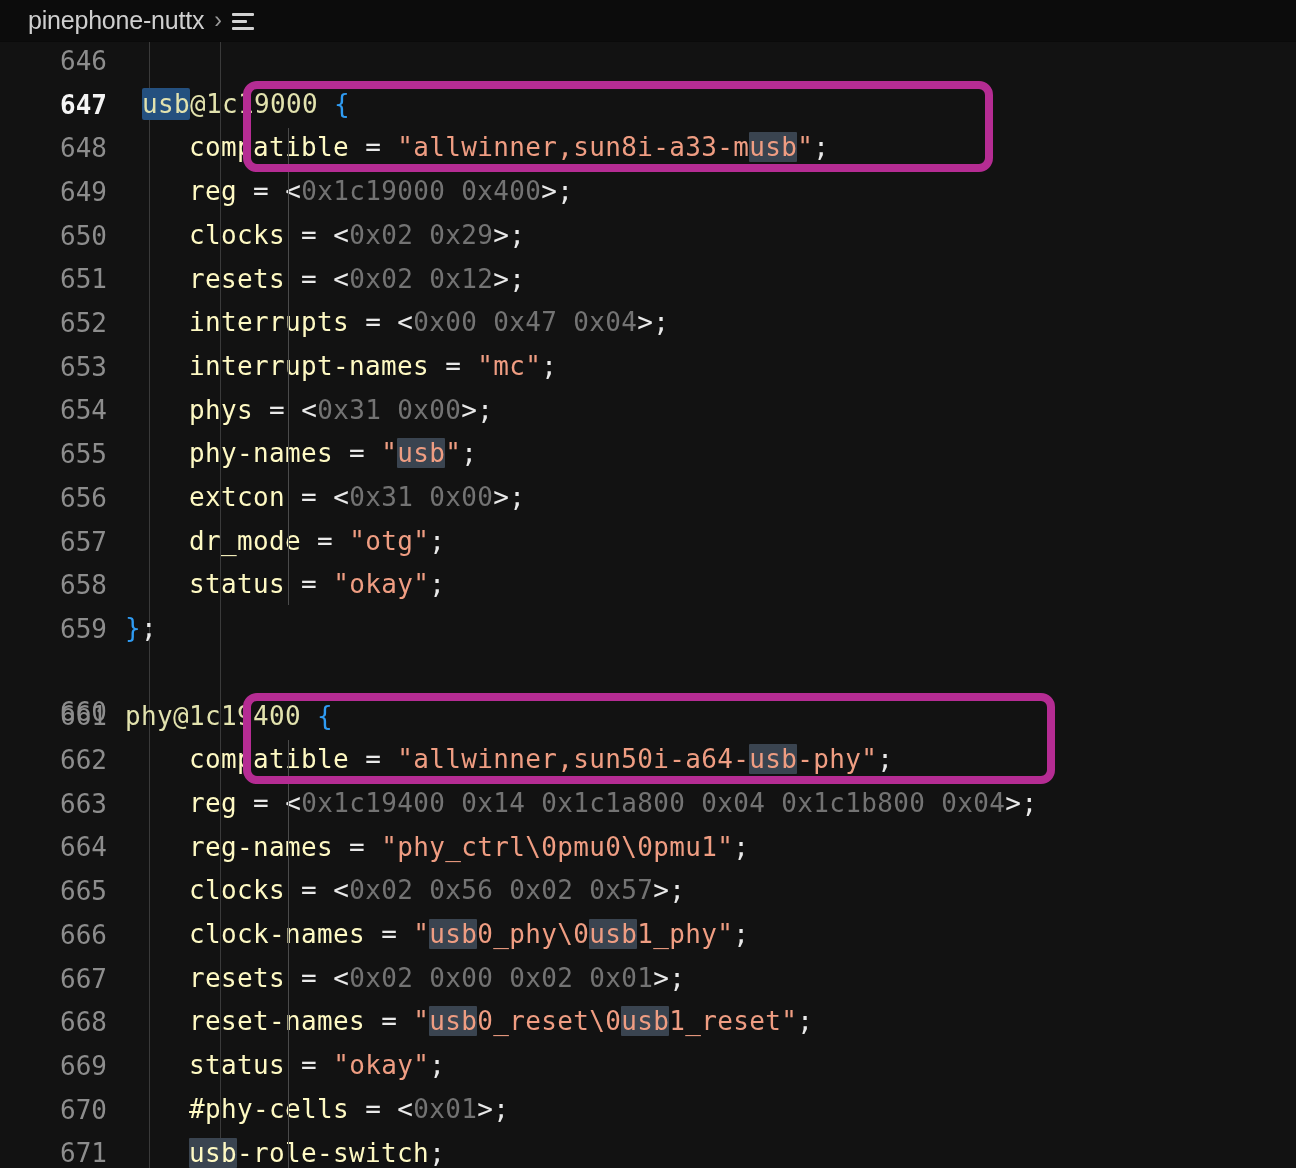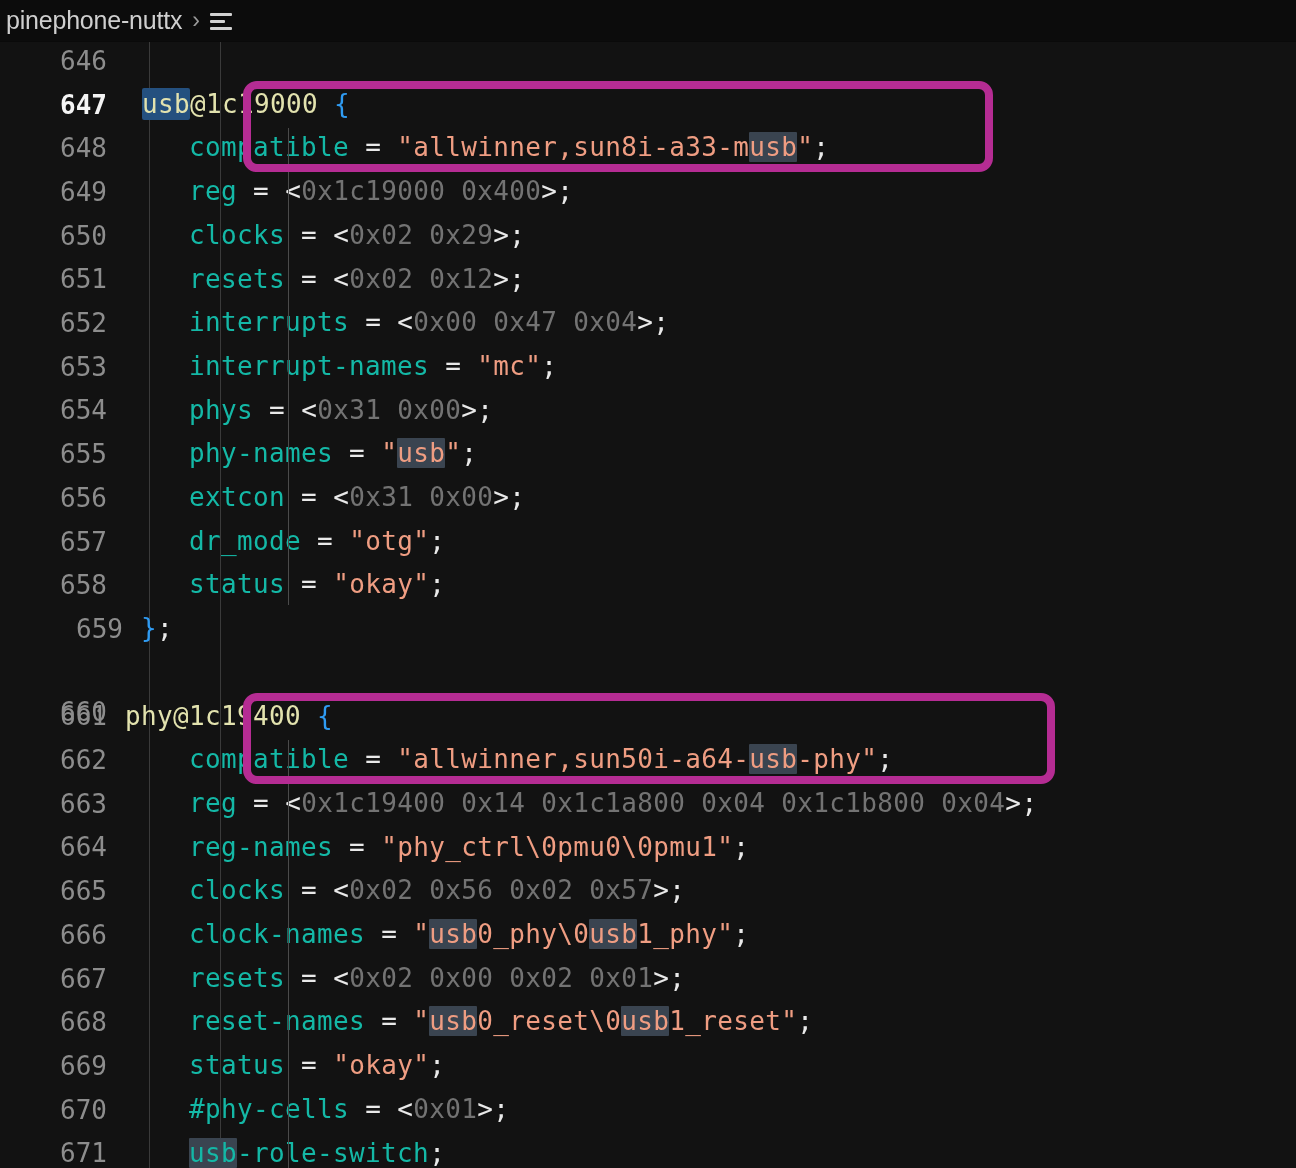--- a/index.html
+++ b/index.html
@@ -15,21 +15,21 @@
   }
 
   
   #breadcrumb-bar {
     position: absolute;
     top: 0; left: 0;
     width: 1296px; height: 42px;
     background: #0c0c0c;
     display: flex;
     align-items: center;
-    padding-left: 6px;
+    padding-left: 28px;
     border-bottom: 1px solid #0a0a0a;
   }
   .crumb {
     font-family: "Liberation Sans", "DejaVu Sans", sans-serif;
     font-size: 25px;
     color: #cfcfcf;
     letter-spacing: -0.2px;
     white-space: nowrap;
   }
   .crumb-sep {
@@ -109,21 +109,21 @@
   .code-text {
     font-size: 26px;
     line-height: 43.7px;
     letter-spacing: 0.35px;
     color: #e8e8e8;
     white-space: pre;
     font-family: "DejaVu Sans Mono", "Liberation Mono", monospace;
   }
 
   
-  .t-plain  { color: #14b8a6; }
+  .t-plain  { color: #fef9c3; }
   .t-node   { color: #e2e2ae; }
   .t-brace  { color: #2f9bf2; }
   .t-str    { color: #ef9d82; }
   .t-num    { color: #737373; text-align: right; }
   .t-punc   { color: #e9e9e9; }
 
   
   .sel {
     background: #24507f;
     color: #e2e2ae;
@@ -176,21 +176,21 @@
       <div class="code-line" style="top: 128.1px;"><span class="lineno">649</span><span class="code-text"><span class="t-punc"> </span><span class="t-punc"> </span><span class="t-punc"> </span><span class="t-punc"> </span><span class="t-plain">reg</span><span class="t-punc"> </span><span class="t-punc">=</span><span class="t-punc"> </span><span class="t-punc">&lt;</span><span class="t-num">0x1c19000</span><span class="t-punc"> </span><span class="t-num">0x400</span><span class="t-punc">&gt;</span><span class="t-punc">;</span></span></div>
       <div class="code-line" style="top: 171.8px;"><span class="lineno">650</span><span class="code-text"><span class="t-punc"> </span><span class="t-punc"> </span><span class="t-punc"> </span><span class="t-punc"> </span><span class="t-plain">clocks</span><span class="t-punc"> </span><span class="t-punc">=</span><span class="t-punc"> </span><span class="t-punc">&lt;</span><span class="t-num">0x02</span><span class="t-punc"> </span><span class="t-num">0x29</span><span class="t-punc">&gt;</span><span class="t-punc">;</span></span></div>
       <div class="code-line" style="top: 215.5px;"><span class="lineno">651</span><span class="code-text"><span class="t-punc"> </span><span class="t-punc"> </span><span class="t-punc"> </span><span class="t-punc"> </span><span class="t-plain">resets</span><span class="t-punc"> </span><span class="t-punc">=</span><span class="t-punc"> </span><span class="t-punc">&lt;</span><span class="t-num">0x02</span><span class="t-punc"> </span><span class="t-num">0x12</span><span class="t-punc">&gt;</span><span class="t-punc">;</span></span></div>
       <div class="code-line" style="top: 259.2px;"><span class="lineno">652</span><span class="code-text"><span class="t-punc"> </span><span class="t-punc"> </span><span class="t-punc"> </span><span class="t-punc"> </span><span class="t-plain">interrupts</span><span class="t-punc"> </span><span class="t-punc">=</span><span class="t-punc"> </span><span class="t-punc">&lt;</span><span class="t-num">0x00</span><span class="t-punc"> </span><span class="t-num">0x47</span><span class="t-punc"> </span><span class="t-num">0x04</span><span class="t-punc">&gt;</span><span class="t-punc">;</span></span></div>
       <div class="code-line" style="top: 302.9px;"><span class="lineno">653</span><span class="code-text"><span class="t-punc"> </span><span class="t-punc"> </span><span class="t-punc"> </span><span class="t-punc"> </span><span class="t-plain">interrupt-names</span><span class="t-punc"> </span><span class="t-punc">=</span><span class="t-punc"> </span><span class="t-str">"mc"</span><span class="t-punc">;</span></span></div>
       <div class="code-line" style="top: 346.6px;"><span class="lineno">654</span><span class="code-text"><span class="t-punc"> </span><span class="t-punc"> </span><span class="t-punc"> </span><span class="t-punc"> </span><span class="t-plain">phys</span><span class="t-punc"> </span><span class="t-punc">=</span><span class="t-punc"> </span><span class="t-punc">&lt;</span><span class="t-num">0x31</span><span class="t-punc"> </span><span class="t-num">0x00</span><span class="t-punc">&gt;</span><span class="t-punc">;</span></span></div>
       <div class="code-line" style="top: 390.3px;"><span class="lineno">655</span><span class="code-text"><span class="t-punc"> </span><span class="t-punc"> </span><span class="t-punc"> </span><span class="t-punc"> </span><span class="t-plain">phy-names</span><span class="t-punc"> </span><span class="t-punc">=</span><span class="t-punc"> </span><span class="t-str">"<span class="match">usb</span>"</span><span class="t-punc">;</span></span></div>
       <div class="code-line" style="top: 434px;"><span class="lineno">656</span><span class="code-text"><span class="t-punc"> </span><span class="t-punc"> </span><span class="t-punc"> </span><span class="t-punc"> </span><span class="t-plain">extcon</span><span class="t-punc"> </span><span class="t-punc">=</span><span class="t-punc"> </span><span class="t-punc">&lt;</span><span class="t-num">0x31</span><span class="t-punc"> </span><span class="t-num">0x00</span><span class="t-punc">&gt;</span><span class="t-punc">;</span></span></div>
       <div class="code-line" style="top: 477.7px;"><span class="lineno">657</span><span class="code-text"><span class="t-punc"> </span><span class="t-punc"> </span><span class="t-punc"> </span><span class="t-punc"> </span><span class="t-plain">dr_mode</span><span class="t-punc"> </span><span class="t-punc">=</span><span class="t-punc"> </span><span class="t-str">"otg"</span><span class="t-punc">;</span></span></div>
       <div class="code-line" style="top: 521.4px;"><span class="lineno">658</span><span class="code-text"><span class="t-punc"> </span><span class="t-punc"> </span><span class="t-punc"> </span><span class="t-punc"> </span><span class="t-plain">status</span><span class="t-punc"> </span><span class="t-punc">=</span><span class="t-punc"> </span><span class="t-str">"okay"</span><span class="t-punc">;</span></span></div>
-      <div class="code-line" style="top: 565.1px; padding-left: 16px;"><span class="lineno">659</span><span class="code-text"><span class="t-brace">}</span><span class="t-punc">;</span></span></div>
+      <div class="code-line" style="top: 565.1px;"><span class="lineno">659</span><span class="code-text"><span class="t-brace">}</span><span class="t-punc">;</span></span></div>
       <div class="code-line" style="top: 612px; margin-top: 36px;"><span class="lineno">660</span><span class="code-text"></span></div>
       <div class="code-line" style="top: 652.5px;"><span class="lineno">661</span><span class="code-text"><span class="t-node">phy@1c19400</span><span class="t-punc"> </span><span class="t-brace">{</span></span></div>
       <div class="code-line" style="top: 696.2px;"><span class="lineno">662</span><span class="code-text"><span class="t-punc"> </span><span class="t-punc"> </span><span class="t-punc"> </span><span class="t-punc"> </span><span class="t-plain">compatible</span><span class="t-punc"> </span><span class="t-punc">=</span><span class="t-punc"> </span><span class="t-str">"allwinner,sun50i-a64-<span class="match">usb</span>-phy"</span><span class="t-punc">;</span></span></div>
       <div class="code-line" style="top: 739.9px;"><span class="lineno">663</span><span class="code-text"><span class="t-punc"> </span><span class="t-punc"> </span><span class="t-punc"> </span><span class="t-punc"> </span><span class="t-plain">reg</span><span class="t-punc"> </span><span class="t-punc">=</span><span class="t-punc"> </span><span class="t-punc">&lt;</span><span class="t-num">0x1c19400</span><span class="t-punc"> </span><span class="t-num">0x14</span><span class="t-punc"> </span><span class="t-num">0x1c1a800</span><span class="t-punc"> </span><span class="t-num">0x04</span><span class="t-punc"> </span><span class="t-num">0x1c1b800</span><span class="t-punc"> </span><span class="t-num">0x04</span><span class="t-punc">&gt;</span><span class="t-punc">;</span></span></div>
       <div class="code-line" style="top: 783.6px;"><span class="lineno">664</span><span class="code-text"><span class="t-punc"> </span><span class="t-punc"> </span><span class="t-punc"> </span><span class="t-punc"> </span><span class="t-plain">reg-names</span><span class="t-punc"> </span><span class="t-punc">=</span><span class="t-punc"> </span><span class="t-str">"phy_ctrl\0pmu0\0pmu1"</span><span class="t-punc">;</span></span></div>
       <div class="code-line" style="top: 827.3px;"><span class="lineno">665</span><span class="code-text"><span class="t-punc"> </span><span class="t-punc"> </span><span class="t-punc"> </span><span class="t-punc"> </span><span class="t-plain">clocks</span><span class="t-punc"> </span><span class="t-punc">=</span><span class="t-punc"> </span><span class="t-punc">&lt;</span><span class="t-num">0x02</span><span class="t-punc"> </span><span class="t-num">0x56</span><span class="t-punc"> </span><span class="t-num">0x02</span><span class="t-punc"> </span><span class="t-num">0x57</span><span class="t-punc">&gt;</span><span class="t-punc">;</span></span></div>
       <div class="code-line" style="top: 871px;"><span class="lineno">666</span><span class="code-text"><span class="t-punc"> </span><span class="t-punc"> </span><span class="t-punc"> </span><span class="t-punc"> </span><span class="t-plain">clock-names</span><span class="t-punc"> </span><span class="t-punc">=</span><span class="t-punc"> </span><span class="t-str">"<span class="match">usb</span>0_phy\0<span class="match">usb</span>1_phy"</span><span class="t-punc">;</span></span></div>
       <div class="code-line" style="top: 914.7px;"><span class="lineno">667</span><span class="code-text"><span class="t-punc"> </span><span class="t-punc"> </span><span class="t-punc"> </span><span class="t-punc"> </span><span class="t-plain">resets</span><span class="t-punc"> </span><span class="t-punc">=</span><span class="t-punc"> </span><span class="t-punc">&lt;</span><span class="t-num">0x02</span><span class="t-punc"> </span><span class="t-num">0x00</span><span class="t-punc"> </span><span class="t-num">0x02</span><span class="t-punc"> </span><span class="t-num">0x01</span><span class="t-punc">&gt;</span><span class="t-punc">;</span></span></div>
       <div class="code-line" style="top: 958.4px;"><span class="lineno">668</span><span class="code-text"><span class="t-punc"> </span><span class="t-punc"> </span><span class="t-punc"> </span><span class="t-punc"> </span><span class="t-plain">reset-names</span><span class="t-punc"> </span><span class="t-punc">=</span><span class="t-punc"> </span><span class="t-str">"<span class="match">usb</span>0_reset\0<span class="match">usb</span>1_reset"</span><span class="t-punc">;</span></span></div>
       <div class="code-line" style="top: 1002.1px;"><span class="lineno">669</span><span class="code-text"><span class="t-punc"> </span><span class="t-punc"> </span><span class="t-punc"> </span><span class="t-punc"> </span><span class="t-plain">status</span><span class="t-punc"> </span><span class="t-punc">=</span><span class="t-punc"> </span><span class="t-str">"okay"</span><span class="t-punc">;</span></span></div>

